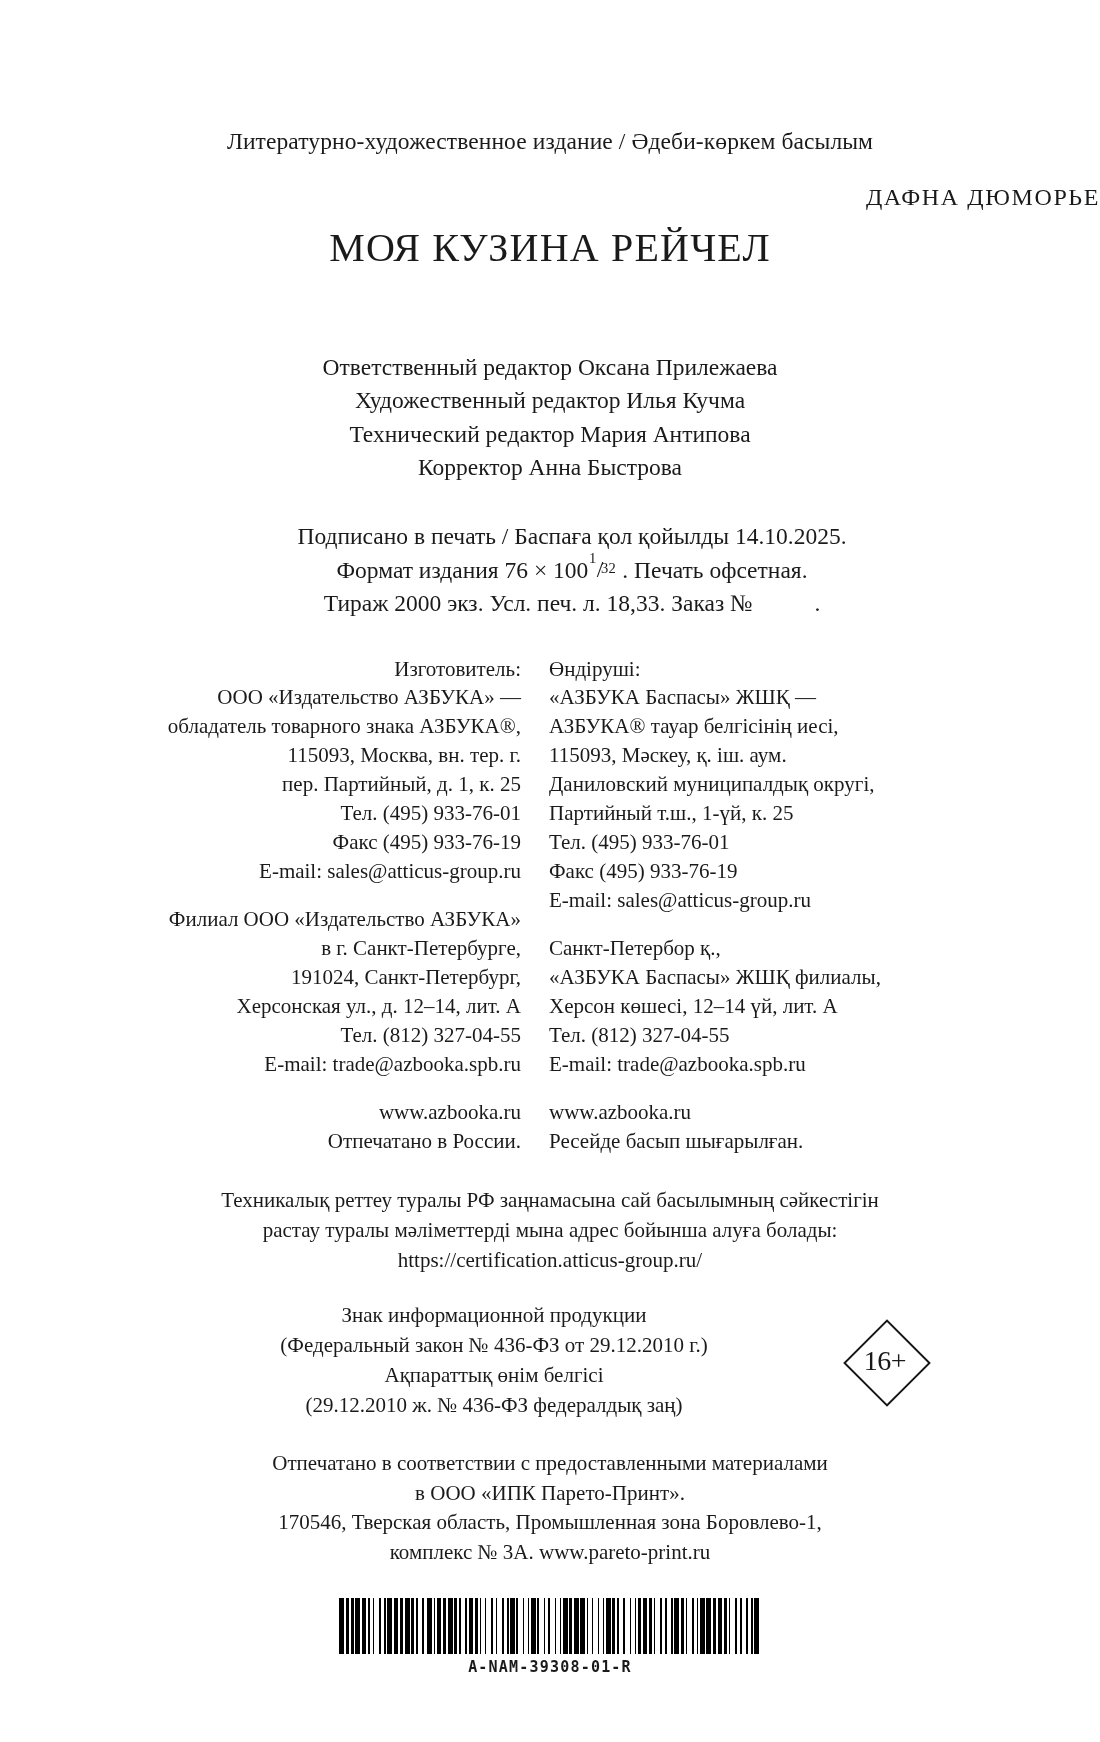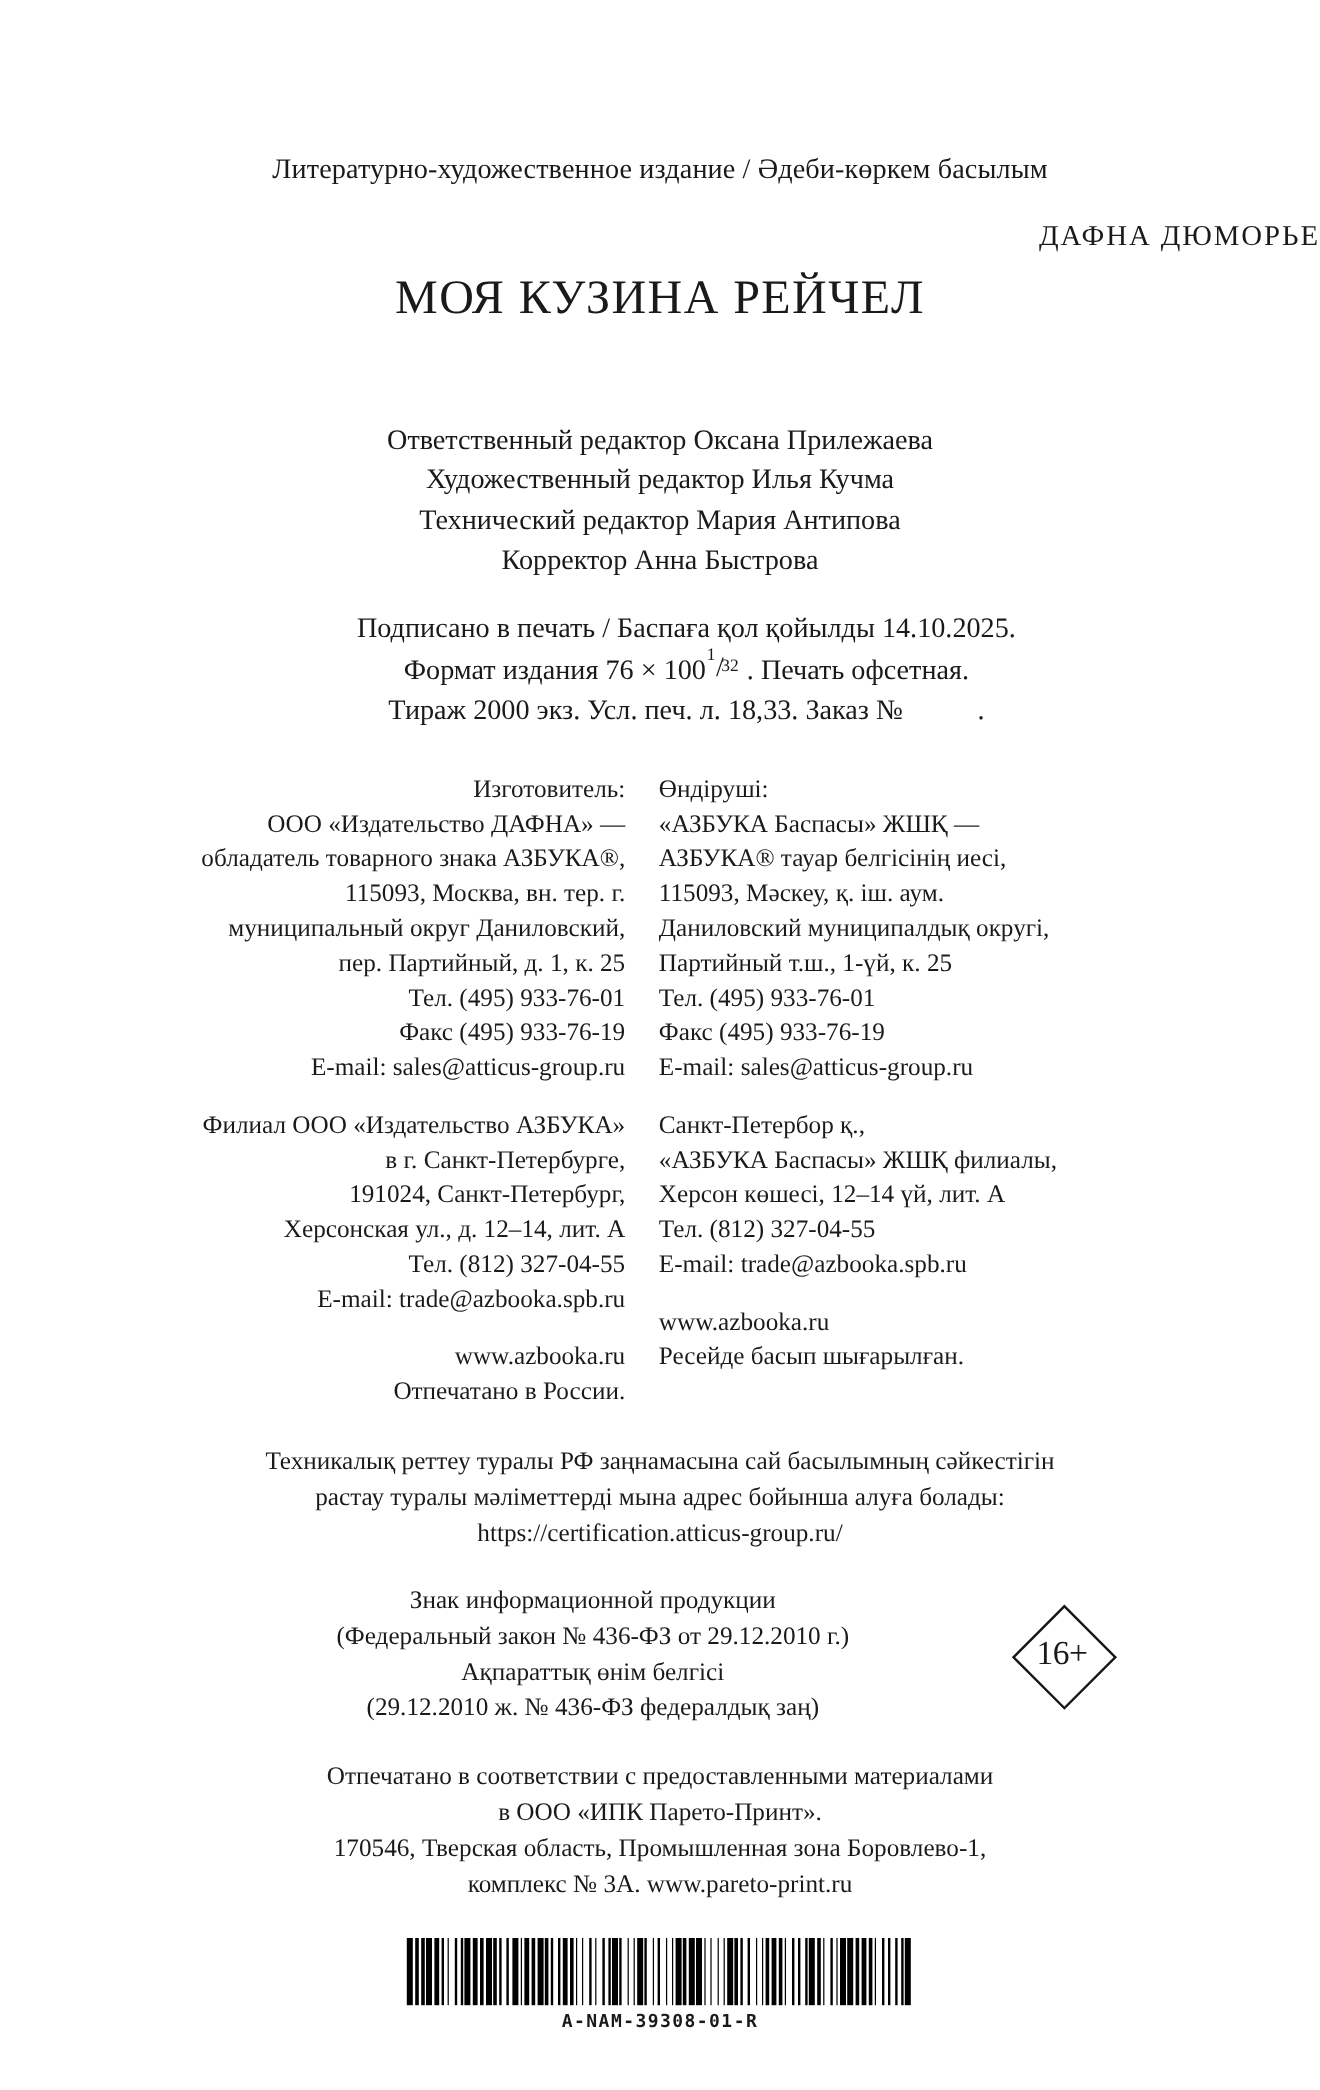--- a/index.html
+++ b/index.html
@@ -50,21 +50,21 @@
   
   .credits {
     margin-top: 80px;
     text-align: center;
     font-size: 23.5px;
     line-height: 1.42;
   }
 
   
   .specs {
-    margin-top: 24px;
+    margin-top: 36px;
     text-align: center;
     font-size: 23.5px;
     line-height: 1.42;
     padding-left: 44px;
   }
   .frac {
     display: inline-block;
     position: relative;
     width: 1.45em;
     height: 1em;
@@ -221,24 +221,23 @@
     <div>
       <span>Тираж 2000 экз. Усл. печ. л. 18,33. Заказ №</span><span class="order-gap"></span><span>.</span>
     </div>
   </div>
 
   <div class="addr-block">
 
     <div class="addr-col-ru">
       <div class="addr-group">
         <div class="addr-line">Изготовитель:</div>
-        <div class="addr-line">ООО «Издательство ДАФНА» —</div>
+        <div class="addr-line">ООО «Издательство АЗБУКА» —</div>
         <div class="addr-line">обладатель товарного знака АЗБУКА®,</div>
         <div class="addr-line">115093, Москва, вн. тер. г.</div>
-        <div class="addr-line">муниципальный округ Даниловский,</div>
         <div class="addr-line">пер. Партийный, д. 1, к. 25</div>
         <div class="addr-line">Тел. (495) 933-76-01</div>
         <div class="addr-line">Факс (495) 933-76-19</div>
         <div class="addr-line">E-mail: sales@atticus-group.ru</div>
       </div>
 
       <div class="addr-group">
         <div class="addr-line">Филиал ООО «Издательство АЗБУКА»</div>
         <div class="addr-line">в г. Санкт-Петербурге,</div>
         <div class="addr-line">191024, Санкт-Петербург,</div>

